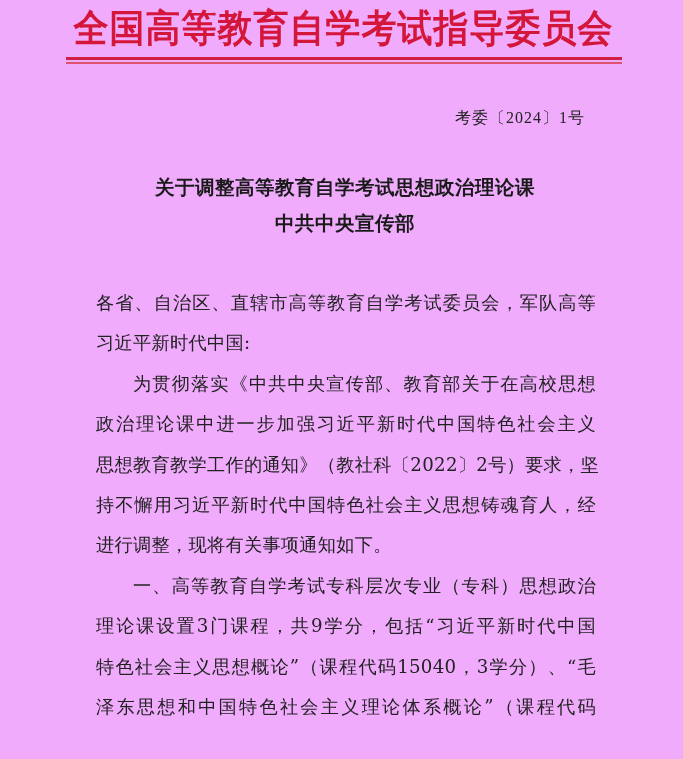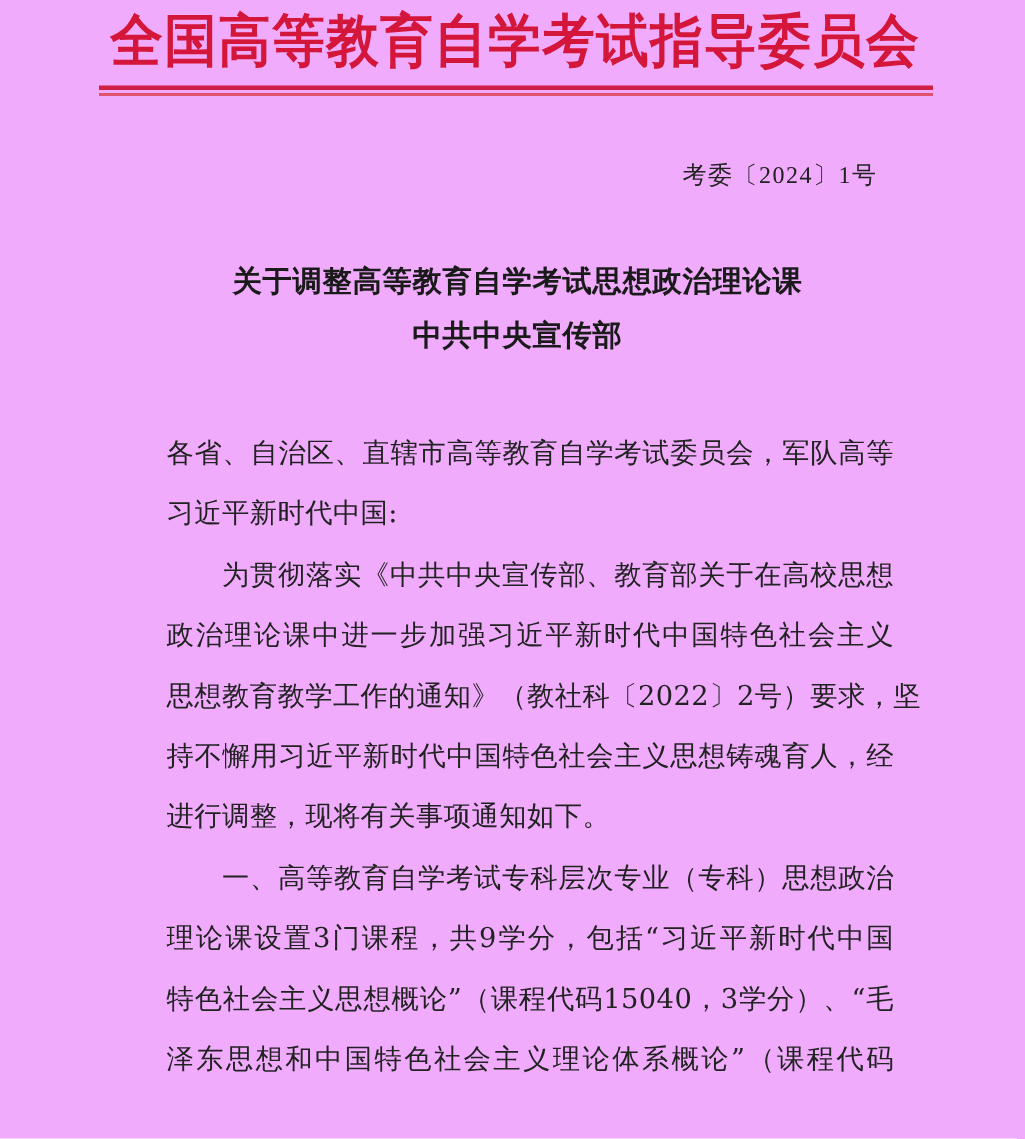--- a/index.html
+++ b/index.html
@@ -83,21 +83,20 @@
   .line {
     height: 40.4px;
     line-height: 40.4px;
     font-size: 18.2px;
     white-space: nowrap;
     color: #222;
     font-family: "DejaVu Serif", "Liberation Serif", serif;
     text-align: justify;
     text-align-last: justify;
     letter-spacing: 0.3px;
-    margin-left: 15px;
   }
   .line.last-para-line {
     text-align-last: left;
   }
   .line.indent {
     padding-left: 37px;
   }
 </style>
 </head>
 <body>

